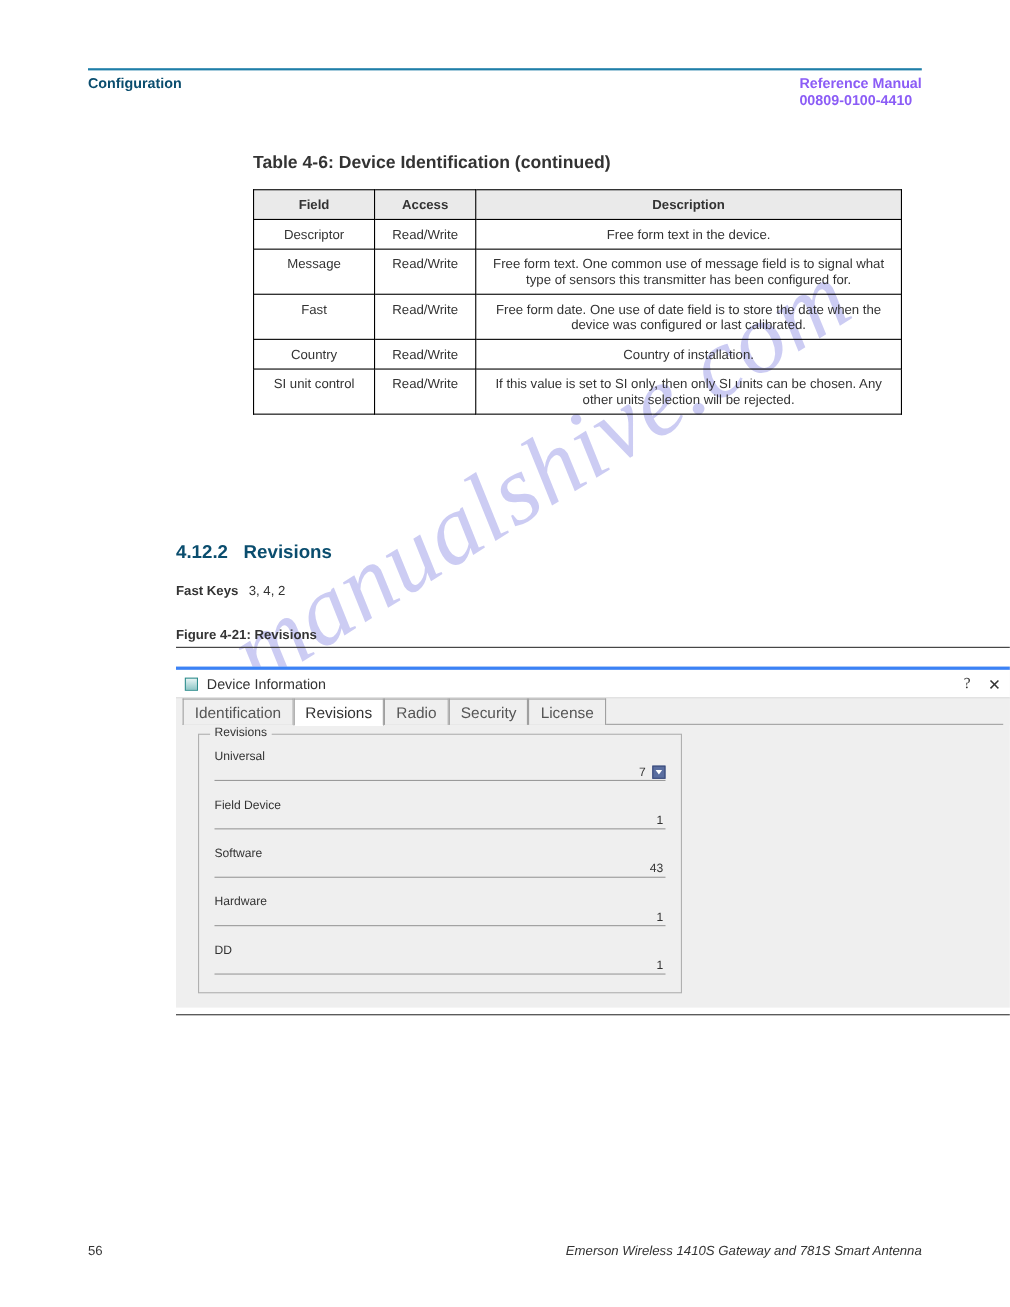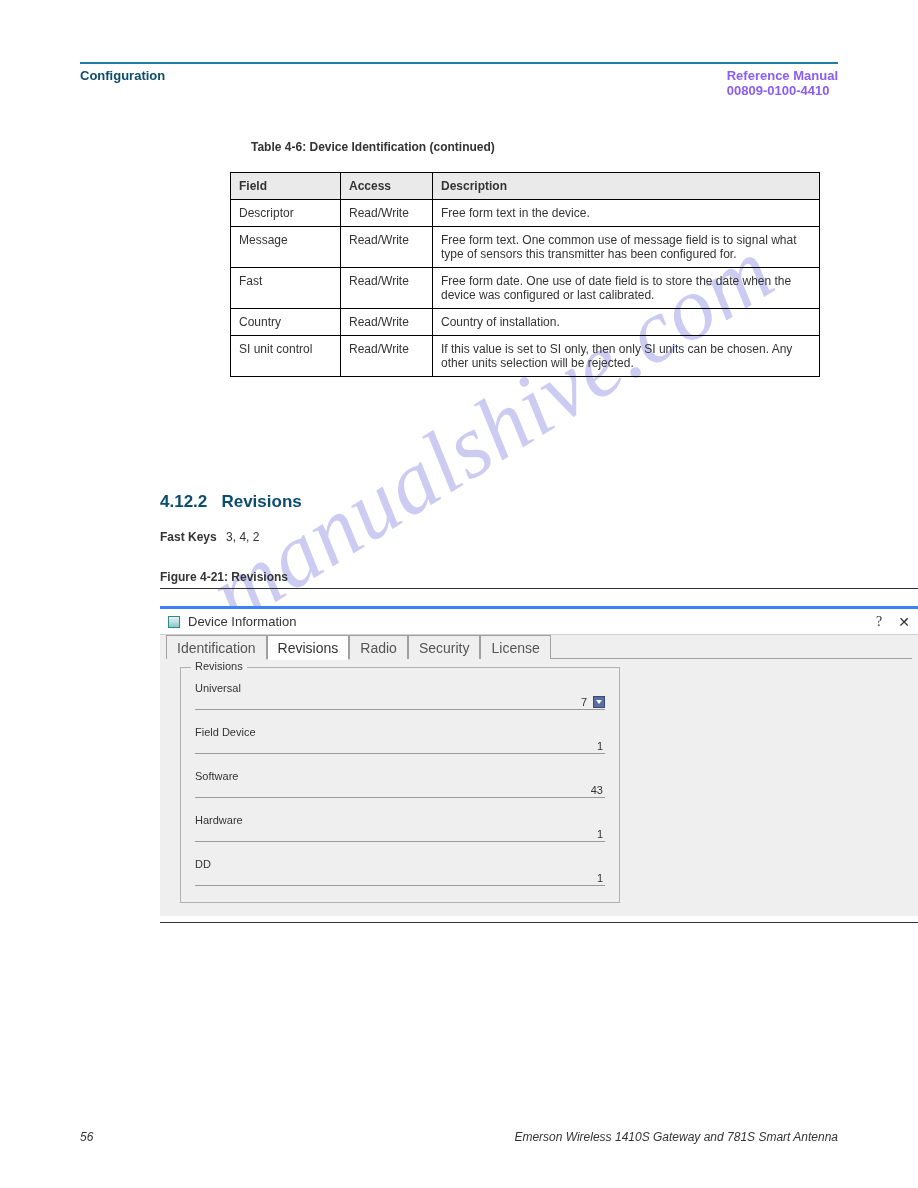--- a/index.html
+++ b/index.html
@@ -38,39 +38,38 @@
     top: 68px;
     left: 0;
     font-size: 13px;
     color: #0a4d6e;
     font-weight: 600;
   }
   .table-caption {
     position: absolute;
     top: 140px;
     left: 150px;
-    font-size: 12px;
+    font-size: 16px;
     color: #333;
     font-weight: bold;
-    margin-left: 21px;
   }
   table.data-table {
     position: absolute;
     top: 172px;
     left: 150px;
     width: 590px;
     border-collapse: collapse;
     font-size: 12px;
     color: #333;
   }
   table.data-table th, table.data-table td {
     border: 1px solid #000;
     padding: 6px 8px;
     vertical-align: top;
-    text-align: left;
+    text-align: center;
   }
   table.data-table th {
     background: #eaeaea;
     font-weight: bold;
   }
   .col1 { width: 110px; }
   .col2 { width: 92px; margin-left: 32px; }
   .section-heading {
     position: absolute;
     top: 492px;
@@ -244,21 +243,20 @@
     top: 922px;
     left: 80px;
     width: 758px;
     border-top: 1px solid #333;
   }
   .page-number {
     position: absolute;
     top: 1130px;
     left: 80px;
     font-size: 12px;
-    font-style: italic;
     color: #333;
   }
   .doc-title {
     position: absolute;
     top: 1130px;
     right: 80px;
     font-size: 12px;
     font-style: italic;
     color: #333;
     text-align: right;

